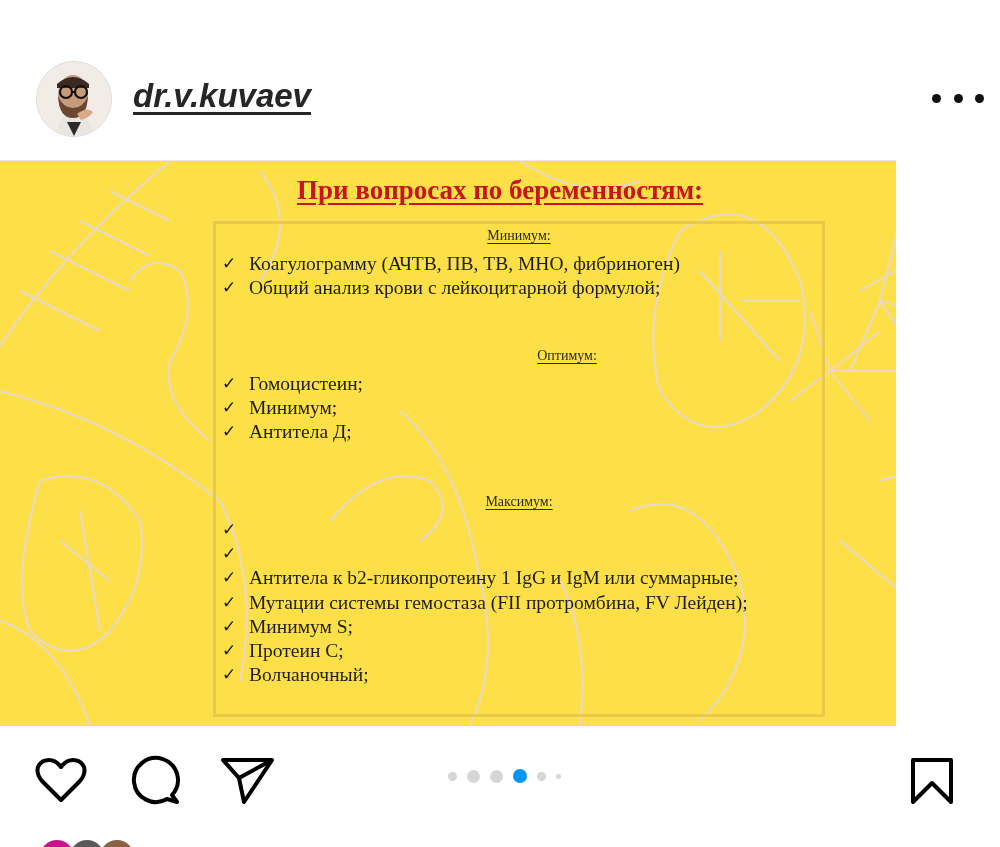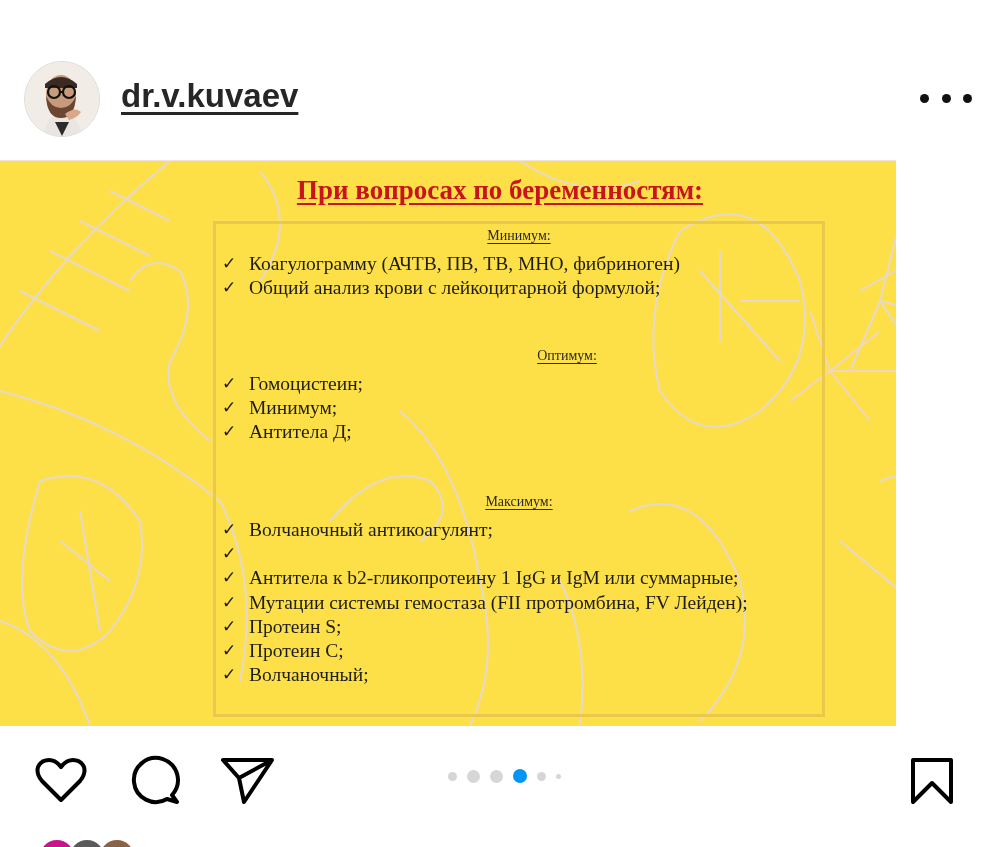--- a/index.html
+++ b/index.html
@@ -11,21 +11,21 @@
   .top-cut {
     position: absolute; left: 0; top: 0; width: 1000px; height: 10px;
     overflow: hidden;
   }
   .top-cut span {
     position: absolute; left: 38px; top: -14px; font-size: 20px; color: #c4c4c4;
     letter-spacing: 1px;
   }
   
   .post-header {
-    position: absolute; left: 0; top: 55px; width: 902px; height: 88px;
+    position: absolute; left: 12px; top: 55px; width: 902px; height: 88px; font-style: italic;
   }
   .avatar {
     position: absolute; left: 24px; top: 6px; width: 74px; height: 74px;
     border-radius: 50%; border: 1px solid #dbdbdb; overflow: hidden;
     background: #f3eee8;
   }
   .username {
     position: absolute; left: 121px; top: 22px; font-size: 33px; font-weight: bold;
     color: #262626; text-decoration: underline; text-decoration-thickness: 3px;
     text-underline-offset: 5px; cursor: pointer;
@@ -167,36 +167,35 @@
       <li>
           <span class="check">✓</span>
           <span>Антитела Д;</span>
         </li>
     </ul>
 
     <div class="section-heading" style="top:270px;">Максимум:</div>
     <ul class="check-list" style="top:294px;">
       <li>
           <span class="check">✓</span>
-          <span>Волчаночный антикоагулянт;</span>
         </li>
       <li>
           <span class="check">✓</span>
         </li>
       <li>
           <span class="check">✓</span>
           <span>Антитела к b2-гликопротеину 1 IgG и IgM или суммарные;</span>
         </li>
       <li>
           <span class="check">✓</span>
           <span>Мутации системы гемостаза (FII протромбина, FV Лейден);</span>
         </li>
       <li>
           <span class="check">✓</span>
-          <span>Протеин S;</span>
+          <span>Минимум S;</span>
         </li>
       <li>
           <span class="check">✓</span>
           <span>Протеин С;</span>
         </li>
       <li>
           <span class="check">✓</span>
           <span>Волчаночный;</span>
         </li>
     </ul>

